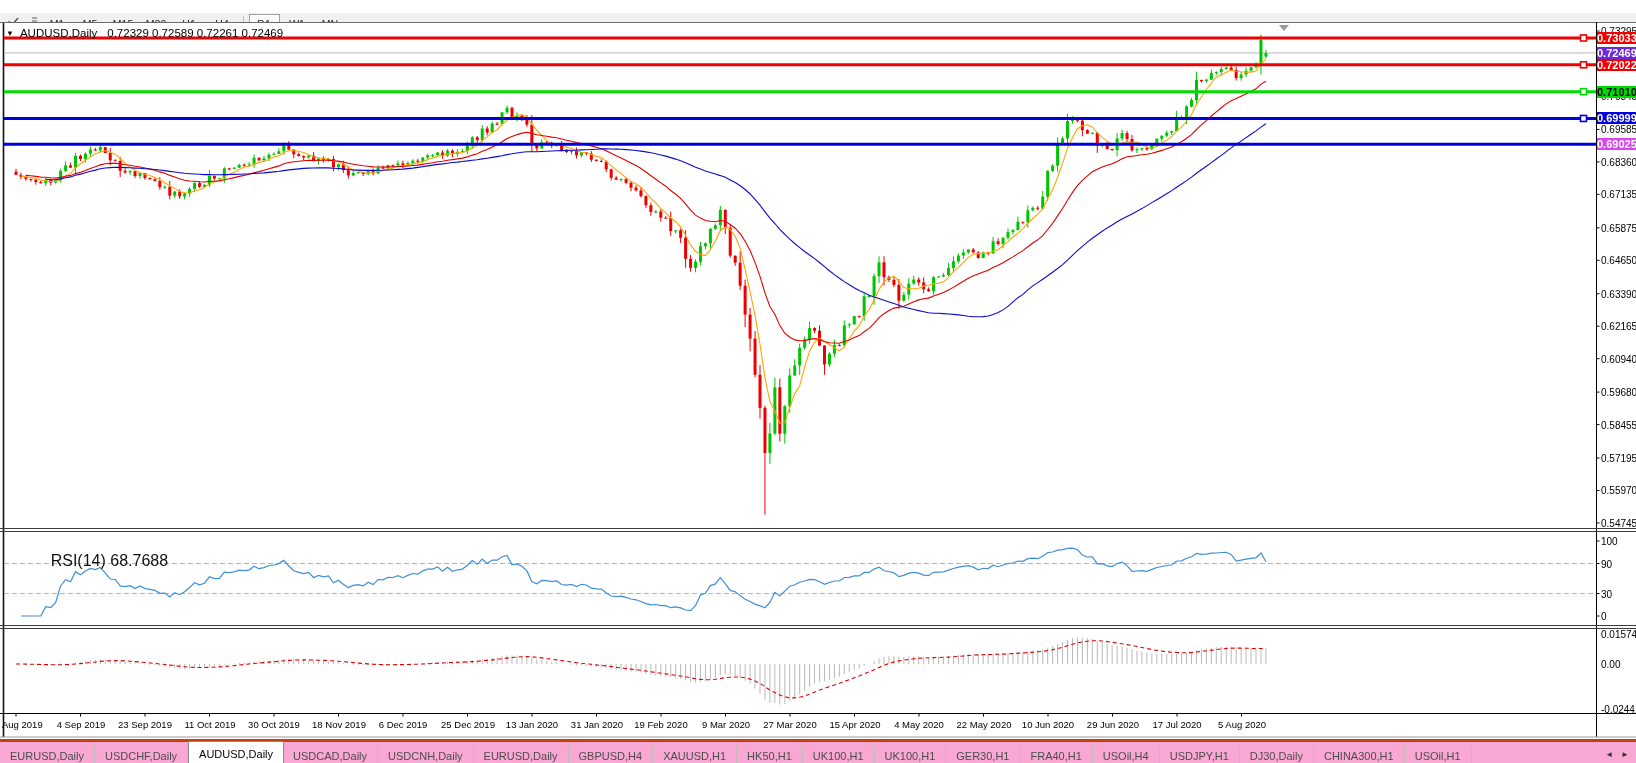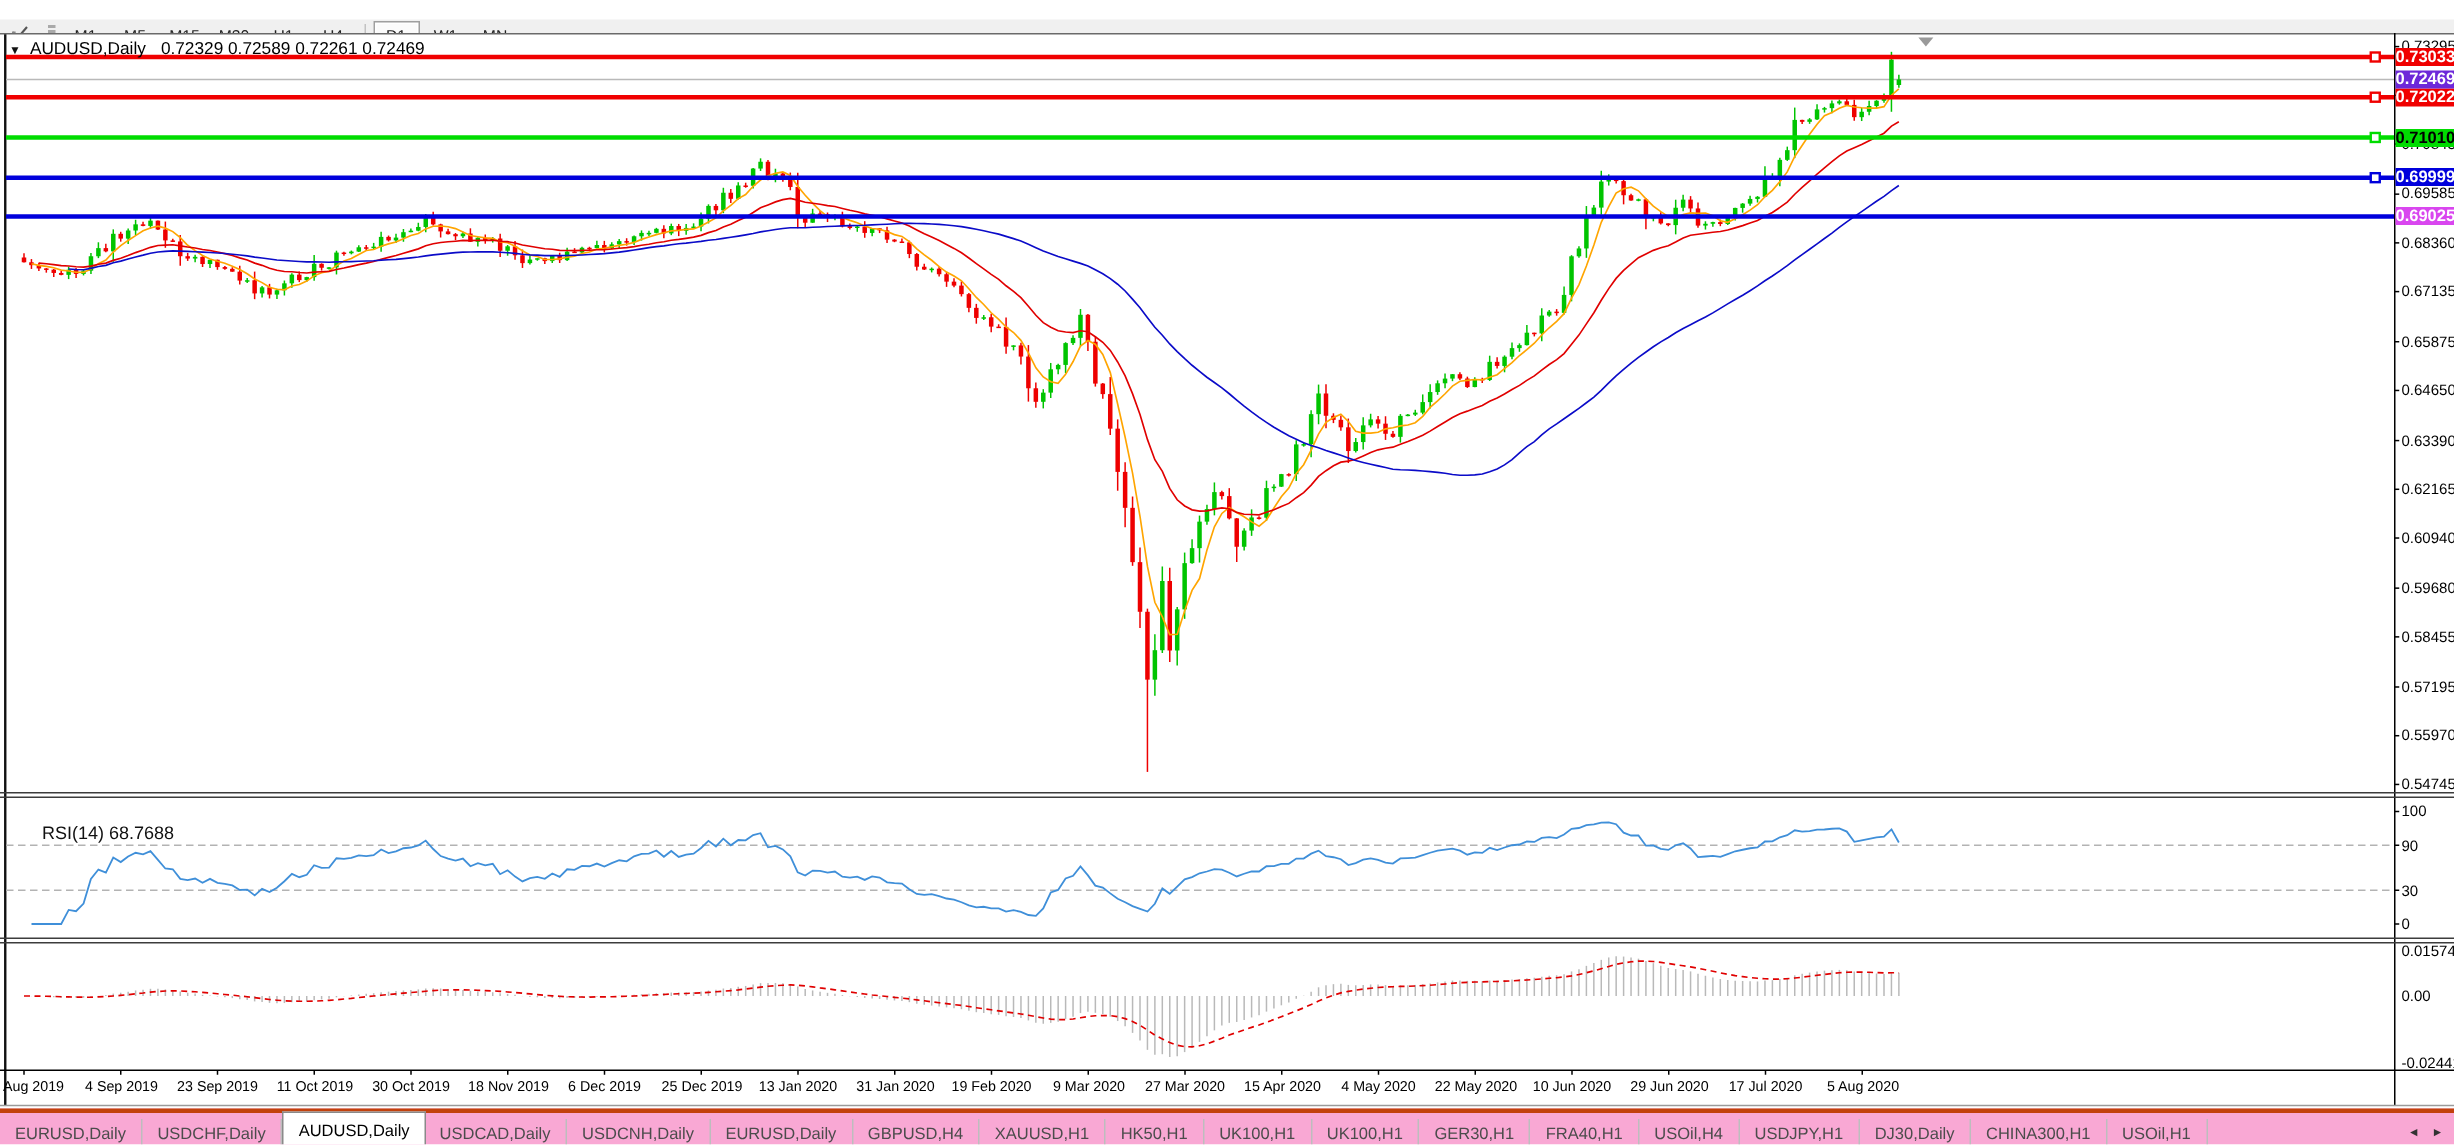--- a/index.html
+++ b/index.html
@@ -17,21 +17,21 @@
   .tfbtn{min-width:29px;height:18px;display:flex;align-items:center;justify-content:center;
          font-size:10.5px;color:#222;border:1px solid transparent;margin:0 1px;cursor:default;}
   .tfbtn.active{background:#fbfbfb;border:1px solid #9f9f9f;box-shadow:inset 0 0 0 1px #fff;text-align:center;}
   .vsep{width:1px;height:16px;background:#c2c2c2;margin:0 4px;}
   
   #chart-stack{position:absolute;left:0;top:22px;width:1636px;height:716px;background:#fff;}
   #plot-svg{position:absolute;left:0;top:0;}
   #chart-title{position:absolute;left:6px;top:5px;font-size:11.5px;color:#000;
                white-space:pre;display:flex;align-items:center;}
   #chart-title .tri{font-size:8px;margin-right:6px;color:#111;}
-  .pane-label{position:absolute;left:8px;font-size:12px;color:#111;white-space:pre;}
+  .pane-label{position:absolute;left:24px;font-size:16px;color:#111;white-space:pre;}
   .ticklab{position:absolute;left:1601px;font-size:10px;color:#000;white-space:nowrap;}
   .tag{position:absolute;left:1597px;width:39px;height:12px;line-height:12px;
        font-size:11px;font-weight:bold;text-align:center;z-index:5;}
   .datelab{position:absolute;font-size:9.5px;color:#000;white-space:nowrap;transform:translateX(-50%);}
   
   #tabbar{position:absolute;left:0;top:739px;width:1636px;height:24px;background:#f9a8d4;
           border-top:3px solid #c2410c;display:flex;align-items:flex-end;}
   .tab{height:20px;display:flex;align-items:center;padding:0 10px;font-size:11px;
        color:#4c4c4c;border-right:1px solid #bdbdbd;cursor:default;white-space:nowrap;}
   .tab.active{background:#fff;border:1px solid #8a8a8a;border-bottom:1px solid #fff;

